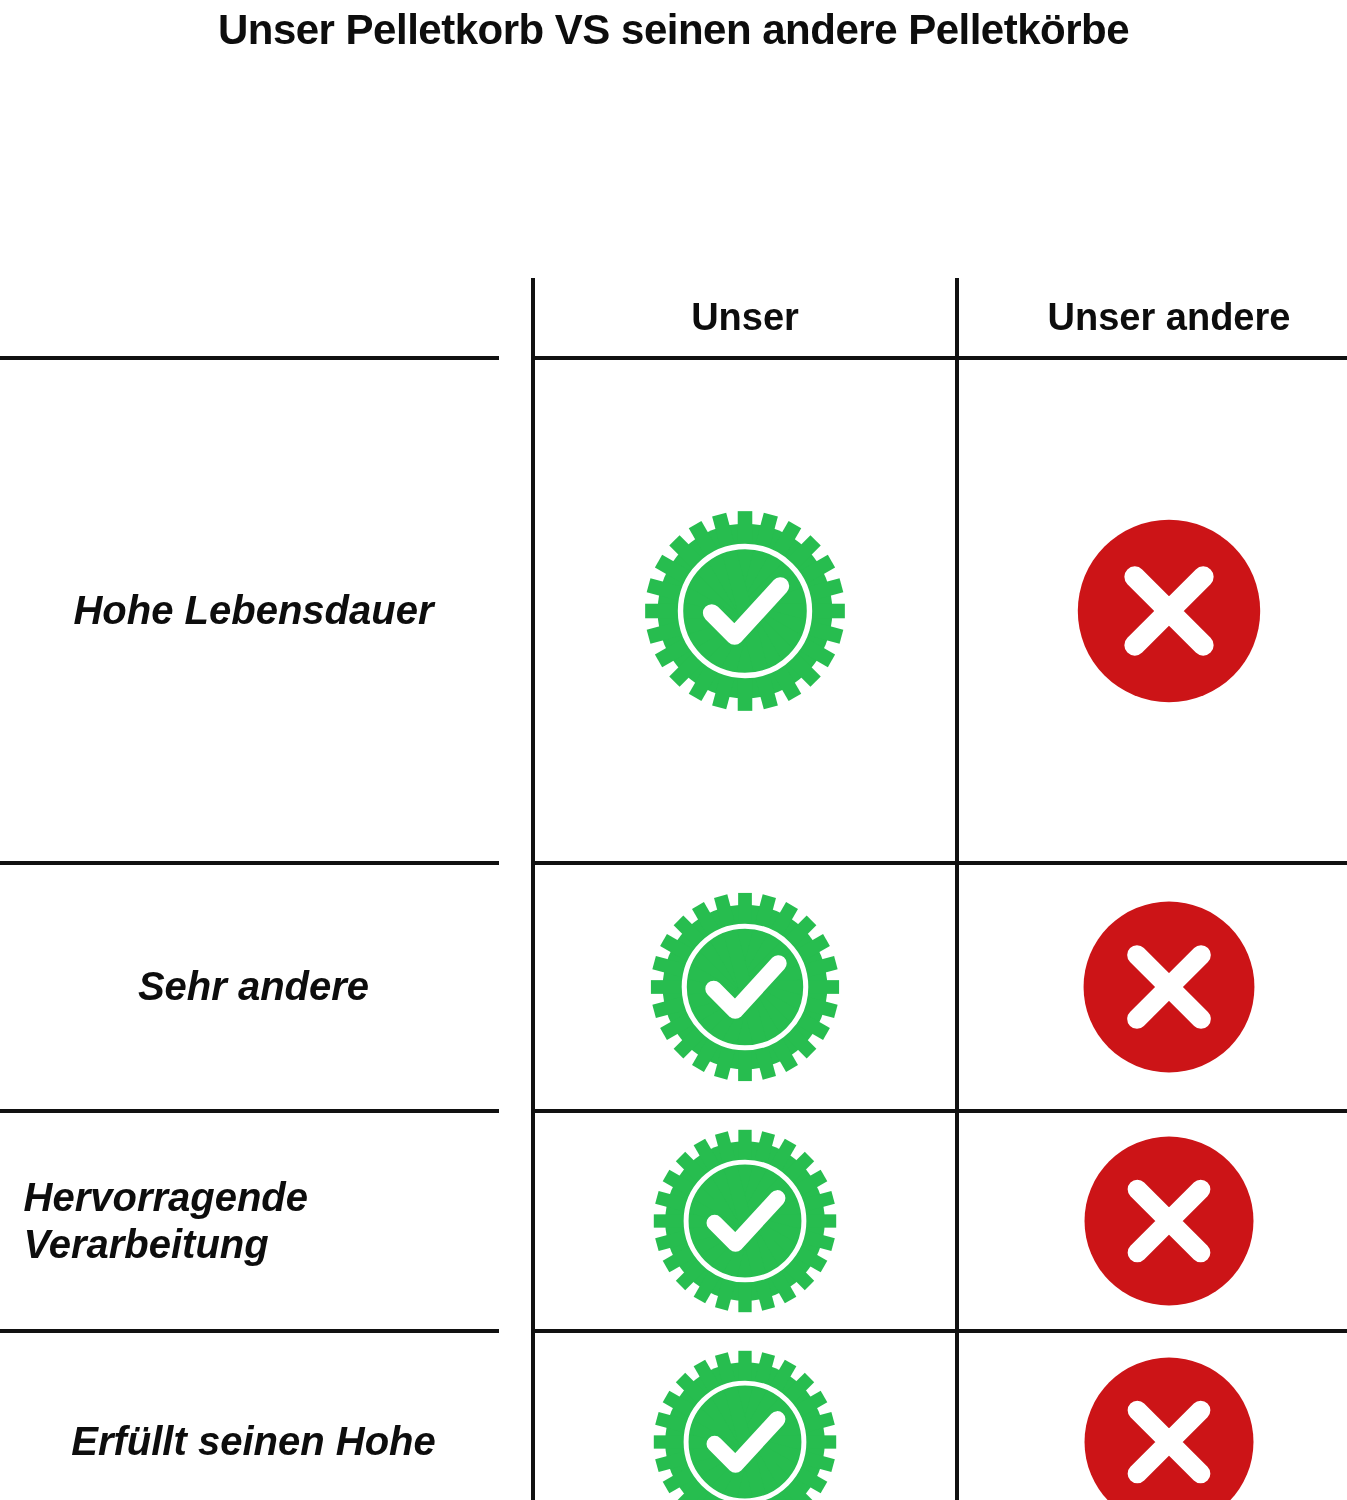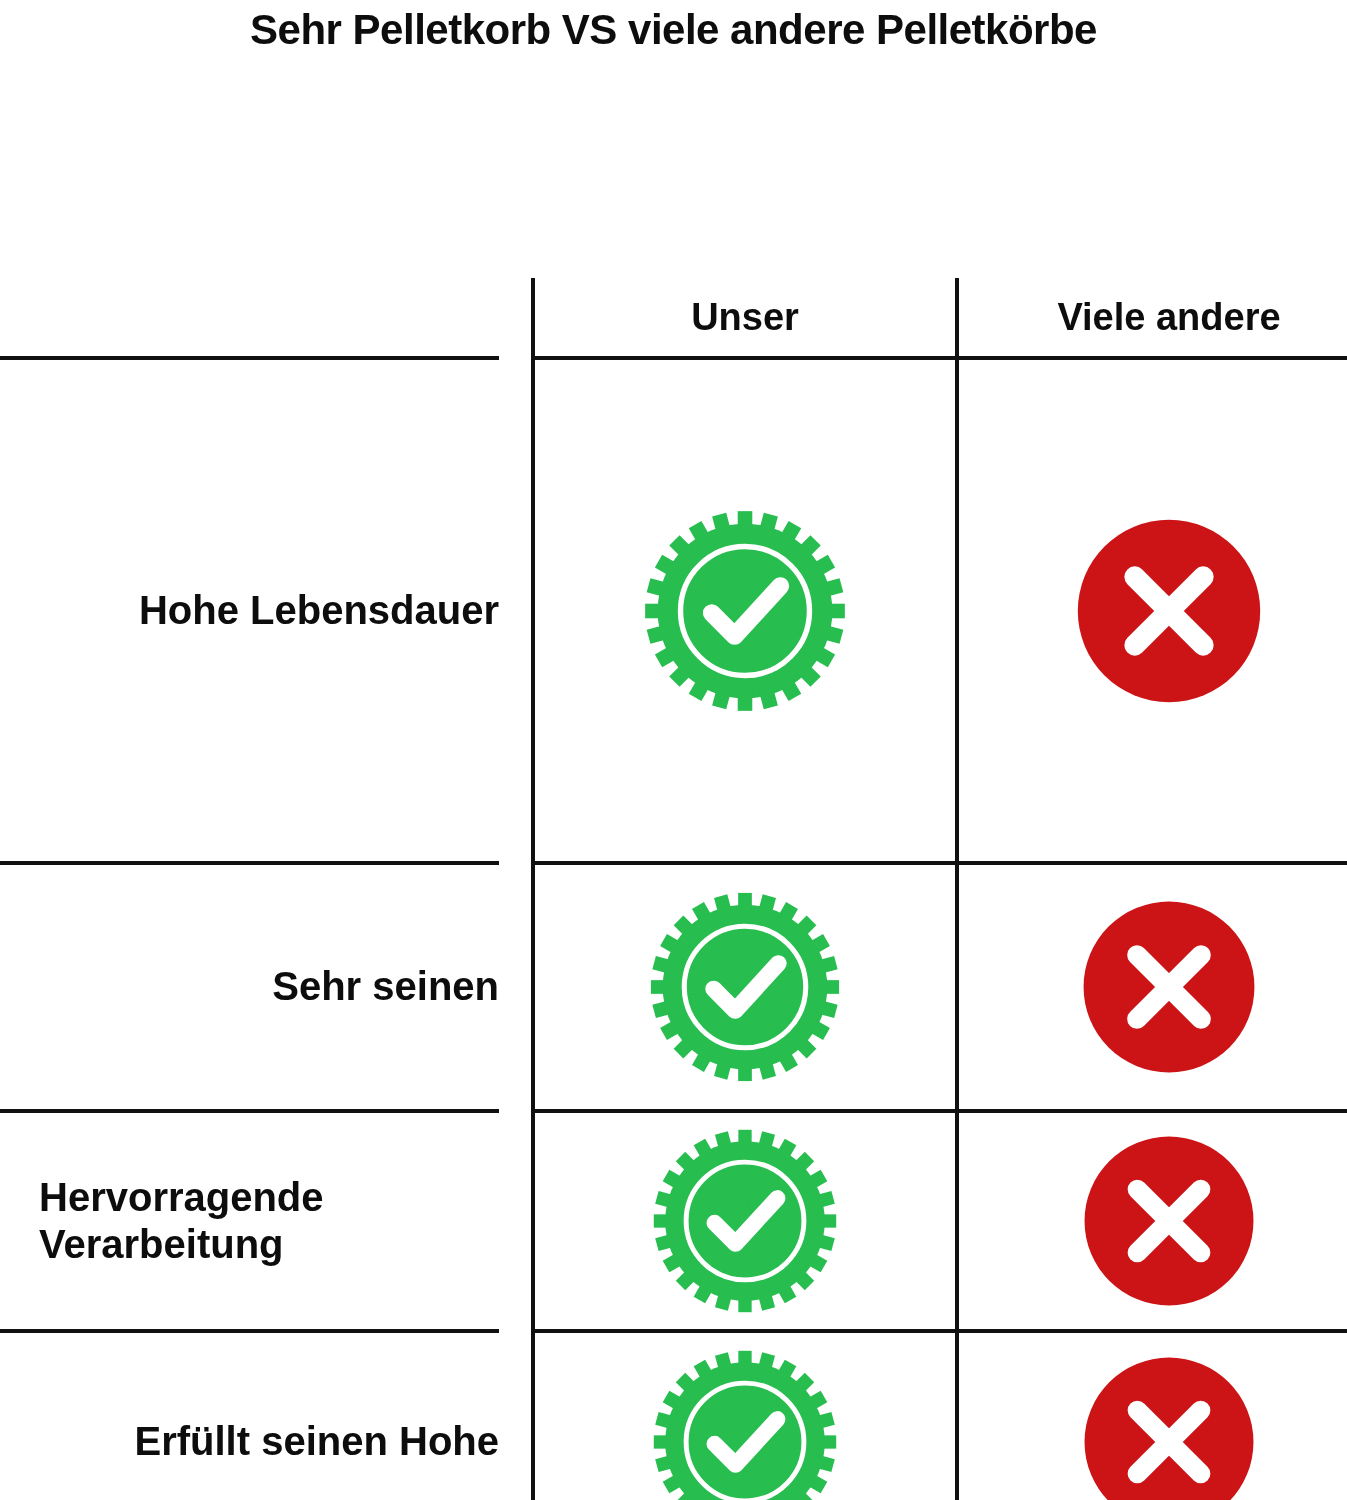--- a/index.html
+++ b/index.html
@@ -70,22 +70,23 @@
     display: flex;
     align-items: center;
     box-sizing: border-box;
   }
   .body-row .col-ours,
   .body-row .col-others {
     border-left: 4px solid #111111;
     justify-content: center;
   }
   .body-row .col-feature {
-    justify-content: flex-end;
+    justify-content: center;
     padding-left: 8px;
+    font-style: italic;
   }
 
   .feature-label {
     font-size: 40px;
     font-weight: bold;
     line-height: 1.18;
     color: #0d0d0d;
     max-width: 460px;
   }
 
@@ -98,31 +99,31 @@
     display: flex;
     align-items: center;
     justify-content: center;
   }
 
   svg { display: block; }
 </style>
 </head>
 <body>
 
-<div class="page-title">Sehr Pelletkorb VS viele andere Pelletkörbe</div>
+<div class="page-title">Unser Pelletkorb VS seinen andere Pelletkörbe</div>
 
 <div class="compare-table">
 
   <div class="row header-row">
     <div class="col-feature"></div>
     <div class="col-ours">
       <span class="header-label">Unser</span>
     </div>
     <div class="col-others">
-      <span class="header-label">Viele andere</span>
+      <span class="header-label">Unser andere</span>
     </div>
   </div>
 
   <div class="row body-row r0">
     <div class="col-feature">
       <span class="feature-label">Hohe Lebensdauer</span>
     </div>
     <div class="col-ours">
       <span class="badge-wrap">
         <svg width="208" height="208" viewBox="0 0 100 100" aria-hidden="true">
@@ -153,21 +154,21 @@
         <svg width="190" height="190" viewBox="0 0 100 100" aria-hidden="true">
           <circle cx="50" cy="50" r="48" fill="#cc1417"></circle>
           <path d="M32 32 L68 68 M68 32 L32 68" stroke="#ffffff" stroke-width="11" stroke-linecap="round"></path>
         </svg>
       </span>
     </div>
   </div>
 
   <div class="row body-row r1">
     <div class="col-feature">
-      <span class="feature-label">Sehr seinen</span>
+      <span class="feature-label">Sehr andere</span>
     </div>
     <div class="col-ours">
       <span class="badge-wrap">
         <svg width="196" height="196" viewBox="0 0 100 100" aria-hidden="true">
           <g fill="#27bd4f">
             <circle cx="50" cy="50" r="42"></circle>
             <g>
               <rect x="46.5" y="2" width="7" height="96"></rect>
               <rect x="46.5" y="2" width="7" height="96" transform="rotate(15 50 50)"></rect>
               <rect x="46.5" y="2" width="7" height="96" transform="rotate(30 50 50)"></rect>

